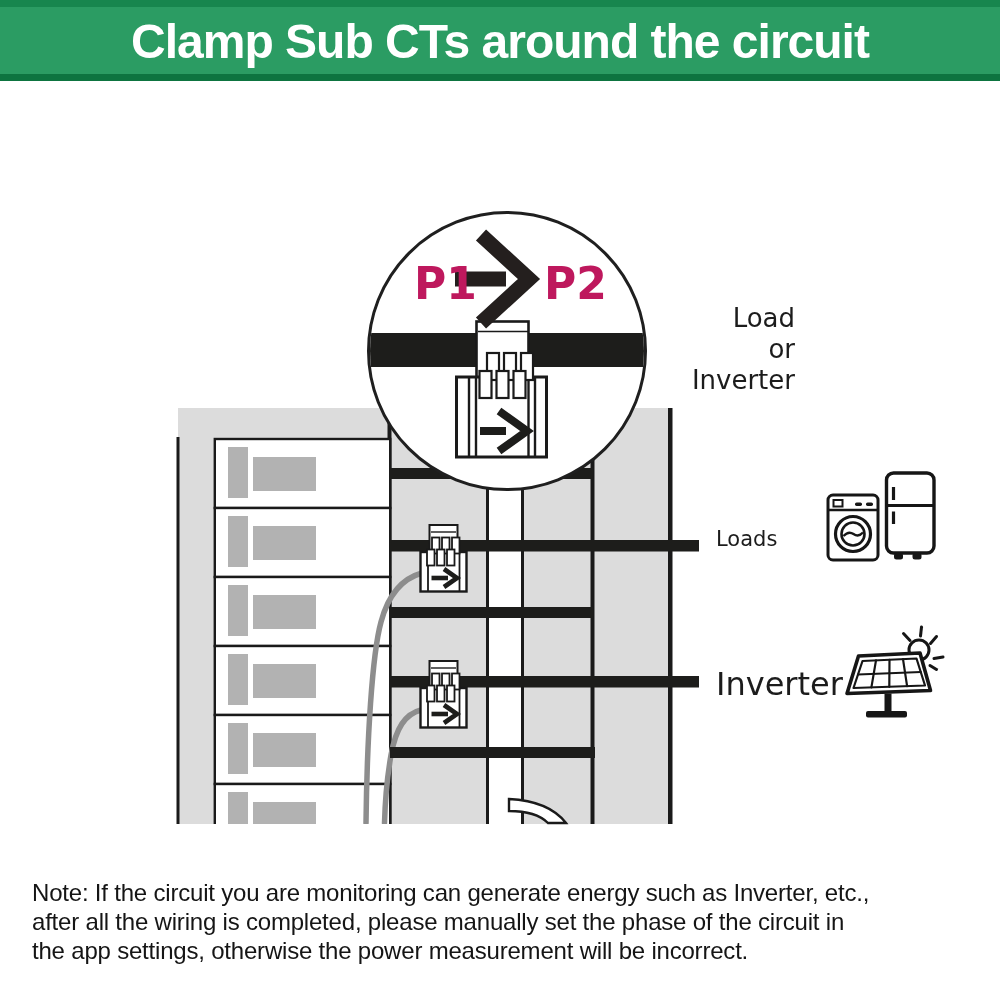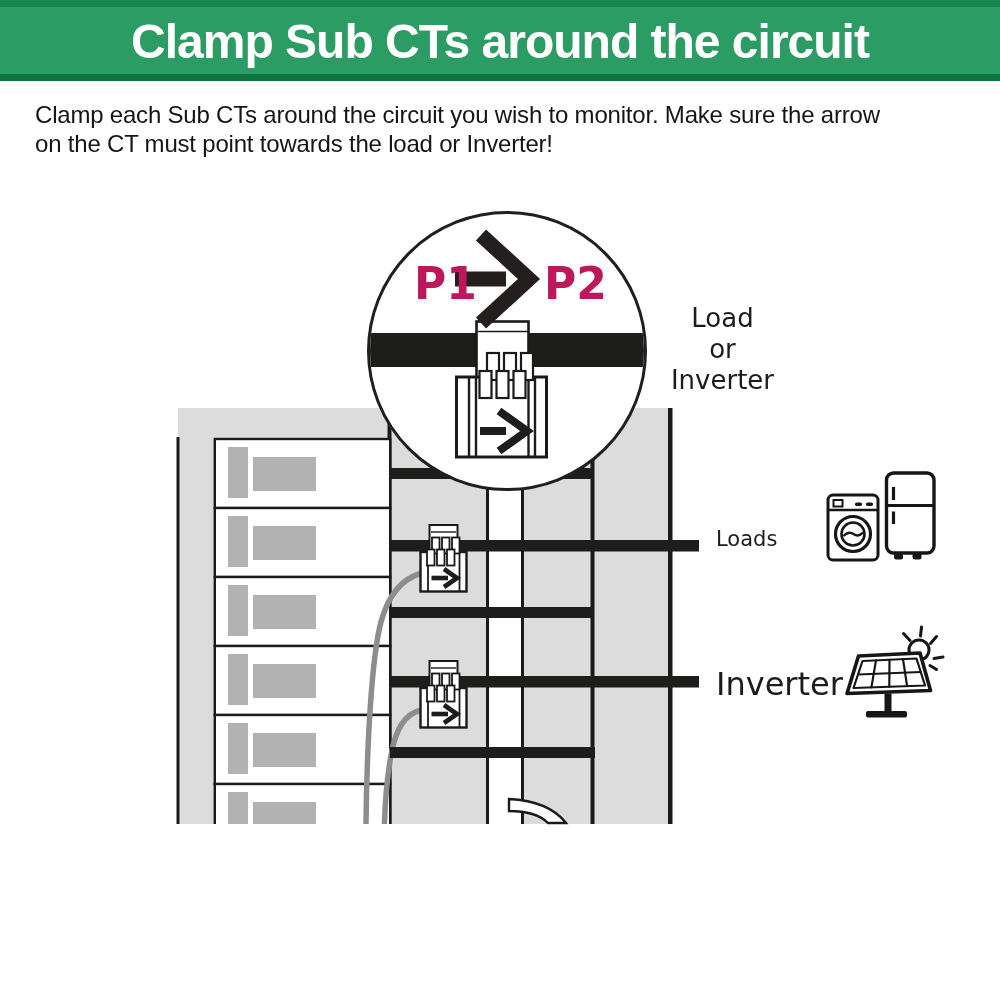--- a/index.html
+++ b/index.html
@@ -11,39 +11,37 @@
   .title{position:absolute;left:0;top:0;width:1000px;height:72px;line-height:70px;text-align:center;
          color:#ffffff;font-size:48px;font-weight:bold;letter-spacing:-1px;}
   .para{position:absolute;color:#151515;font-size:24px;line-height:29px;letter-spacing:-0.2px;
         white-space:pre-line;}
   .intro{left:35px;top:100px;width:950px;}
   .note{left:32px;top:878px;width:950px;}
   .diagram{position:absolute;left:0;top:185px;width:1000px;height:690px;}
   .dsvg{position:absolute;left:0;top:-185px;width:1000px;height:1000px;}
   .lbl{position:absolute;color:#1c1c1c;font-family:"DejaVu Sans",sans-serif;white-space:pre-line;}
   .lbl-breakers{left:220px;top:139px;font-size:29px;}
-  .lbl-loadinv{left:650px;top:118px;width:145px;text-align:center;font-size:26px;line-height:31px;}
+  .lbl-loadinv{left:650px;top:118px;width:145px;text-align:right;font-size:26px;line-height:31px;}
   .lbl-loads{left:716px;top:342px;font-size:21px;}
   .lbl-inverter{left:716px;top:480px;font-size:32px;}
   .lbl-p{font-size:44px;font-weight:bold;color:#be185d;}
   .lbl-p1{left:414px;top:73px;}
   .lbl-p2{left:544px;top:73px;}
 </style>
 </head>
 <body>
 
 <div class="page">
 
   <div class="header">
     <div class="title">Clamp Sub CTs around the circuit</div>
   </div>
   <div class="header-stripe"></div>
 
-  <div class="para intro">Clamp each Sub CTs around the circuit you wish to monitor. Make sure the arrow
-on the CT must point towards the load or Inverter!</div>
 
   <div class="diagram">
     <svg class="dsvg" viewBox="0 0 1000 1000" xmlns="http://www.w3.org/2000/svg">
       <defs>
         <clipPath id="magclip">
             <circle cx="507" cy="351" r="137"></circle>
           </clipPath>
       </defs>
 
       <g>
@@ -219,14 +217,17 @@
 
     <div class="lbl lbl-loadinv">Load
 or
 Inverter</div>
     <div class="lbl lbl-loads">Loads</div>
     <div class="lbl lbl-inverter">Inverter</div>
     <div class="lbl lbl-p lbl-p1">P1</div>
     <div class="lbl lbl-p lbl-p2">P2</div>
   </div>
 
+  <div class="para note">Note: If the circuit you are monitoring can generate energy such as Inverter, etc.,
+after all the wiring is completed, please manually set the phase of the circuit in
+the app settings, otherwise the power measurement will be incorrect.</div>
 
 </div>
 
 </body></html>

